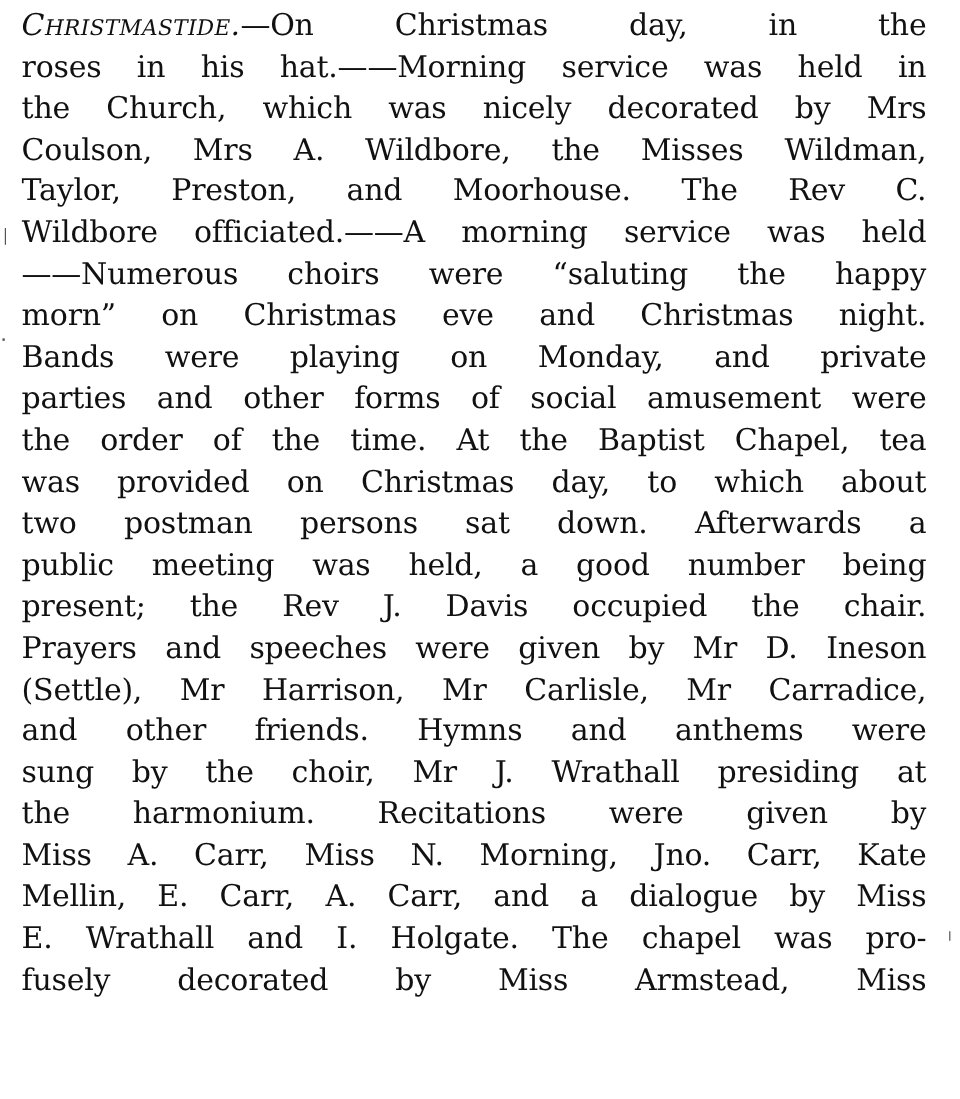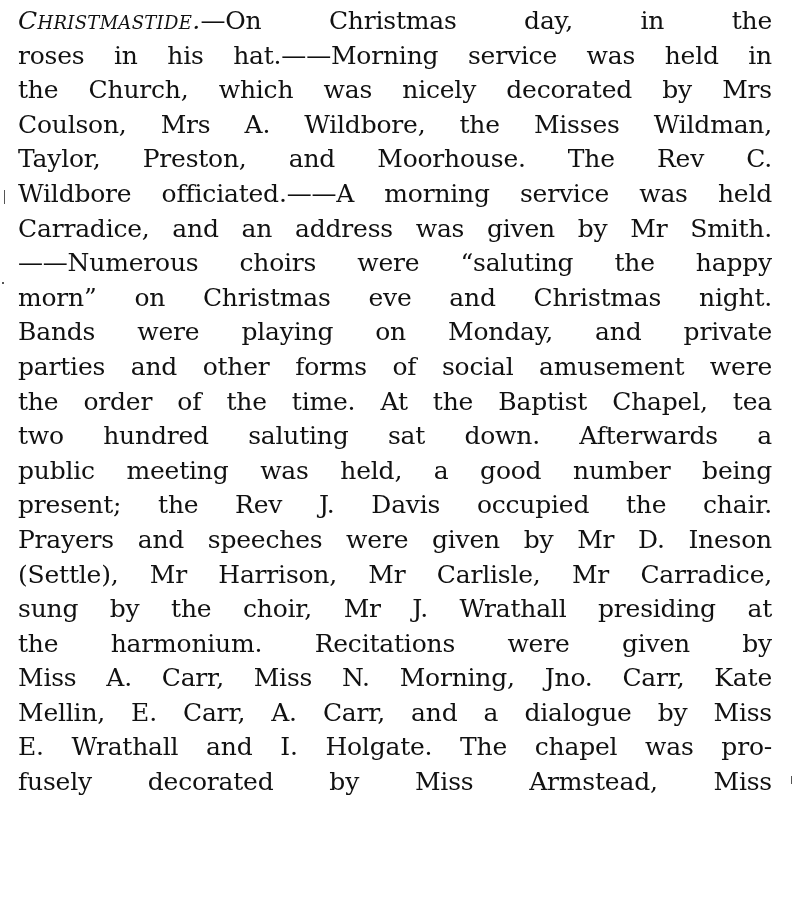--- a/index.html
+++ b/index.html
@@ -45,31 +45,32 @@
 </head>
 <body>
 
 <div class="clipping">
   <span class="line"><span class="headword">Christmastide.</span><span>—On Christmas day, in the</span></span>
   <span class="line">roses in his hat.——Morning service was held in</span>
   <span class="line">the Church, which was nicely decorated by Mrs</span>
   <span class="line">Coulson, Mrs A. Wildbore, the Misses Wildman,</span>
   <span class="line">Taylor, Preston, and Moorhouse. The Rev C.</span>
   <span class="line">Wildbore officiated.——A morning service was held</span>
-  <span class="line">Carradice, and an address was given by Mr Smith.</span>
   <span class="line">——Numerous choirs were “saluting the happy</span>
   <span class="line">morn” on Christmas eve and Christmas night.</span>
   <span class="line">Bands were playing on Monday, and private</span>
   <span class="line">parties and other forms of social amusement were</span>
   <span class="line">the order of the time. At the Baptist Chapel, tea</span>
-  <span class="line">two hundred saluting sat down. Afterwards a</span>
+  <span class="line">was provided on Christmas day, to which about</span>
+  <span class="line">two postman persons sat down. Afterwards a</span>
   <span class="line">public meeting was held, a good number being</span>
   <span class="line">present; the Rev J. Davis occupied the chair.</span>
   <span class="line">Prayers and speeches were given by Mr D. Ineson</span>
   <span class="line">(Settle), Mr Harrison, Mr Carlisle, Mr Carradice,</span>
+  <span class="line">and other friends. Hymns and anthems were</span>
   <span class="line">sung by the choir, Mr J. Wrathall presiding at</span>
   <span class="line">the harmonium. Recitations were given by</span>
   <span class="line">Miss A. Carr, Miss N. Morning, Jno. Carr, Kate</span>
   <span class="line">Mellin, E. Carr, A. Carr, and a dialogue by Miss</span>
   <span class="line">E. Wrathall and I. Holgate. The chapel was pro-</span>
   <span class="line">fusely decorated by Miss Armstead, Miss</span>
 
 </div>
 
 <div class="scan-mark" style="left:4px;top:190px;width:1px;height:14px;"></div>

